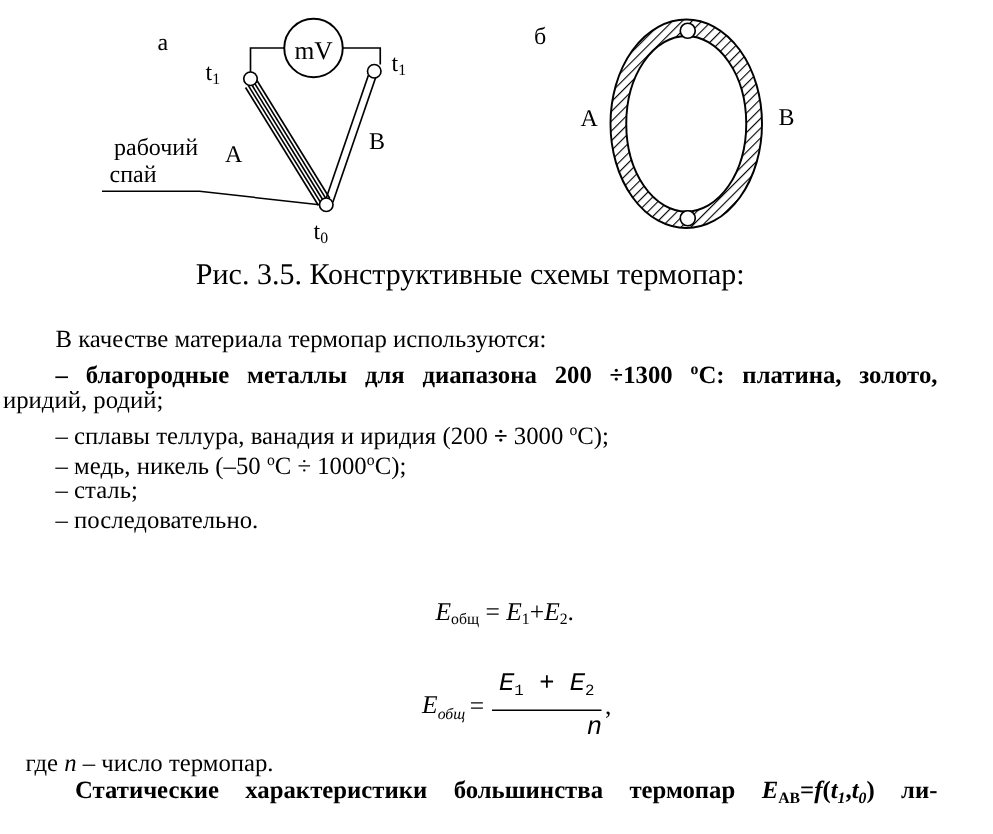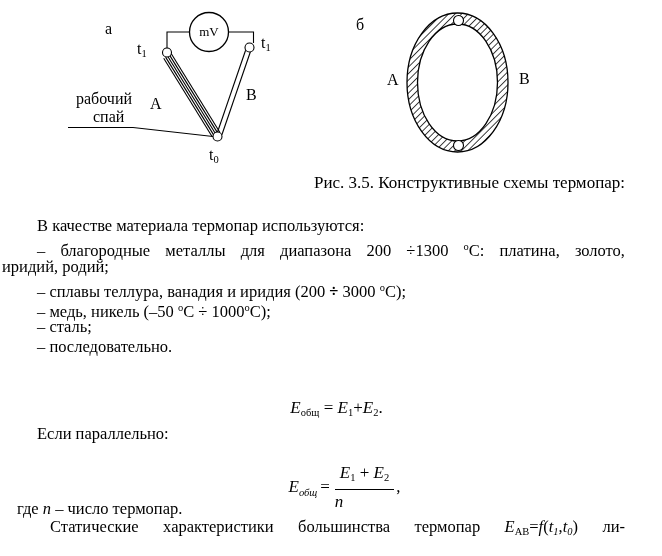--- a/index.html
+++ b/index.html
@@ -5,41 +5,41 @@
   html,body{margin:0;padding:0;background:#fff;}
   .page{
     position:relative;width:662px;height:556px;background:#ffffff;
     font-family:"Liberation Serif","DejaVu Serif",serif;color:#000;overflow:hidden;
   }
   
   .fig{position:absolute;left:0;top:0;width:662px;height:175px;}
   .fig svg{position:absolute;left:0;top:0;}
   .flbl{position:absolute;font-size:16px;line-height:16px;white-space:nowrap;}
   .flbl sub{font-size:10.5px;vertical-align:-3px;}
-  .meter-lbl{position:absolute;left:193px;top:24px;width:32px;text-align:center;font-size:13px;}
+  .meter-lbl{position:absolute;left:193px;top:24px;width:32px;text-align:center;font-size:17px;}
   
   .tline{
     position:absolute;left:2px;width:623px;
     font-size:16.5px;line-height:20px;white-space:nowrap;
   }
-  .caption{font-size:17px;text-align:right;white-space:nowrap;}
+  .caption{font-size:20px;text-align:center;white-space:nowrap;}
   .indent{padding-left:35px;box-sizing:border-box;}
   .indent2{padding-left:48px;box-sizing:border-box;}
   .indent3{padding-left:15px;box-sizing:border-box;}
-  .just{white-space:normal;text-align:justify;text-align-last:justify;}
+  .just{white-space:normal;text-align:justify;text-align-last:justify;font-weight:bold;}
   .supo{font-size:10.5px;vertical-align:6px;letter-spacing:0;}
   .bold{font-weight:bold;}
   .it{font-style:italic;}
   sub{font-size:10.5px;vertical-align:-3px;}
   
   .formula{position:absolute;left:2px;width:623px;text-align:center;font-size:17px;}
   .f-inner{position:relative;display:inline-block;white-space:nowrap;}
   .f-row{position:relative;display:inline-flex;align-items:center;white-space:nowrap;}
   .f-row .gap{padding:0 3px;}
-  .frac{display:inline-block;vertical-align:middle;text-align:left;margin:16px 2px;}
+  .frac{display:inline-block;vertical-align:middle;text-align:right;margin:0 2px;font-family:Liberation Mono, monospace;}
   .frac .num{display:block;border-bottom:1.2px solid #000;padding:0 5px 2px;line-height:19px;}
   .frac .den{display:block;padding-top:2px;line-height:19px;}
   .fsub{font-size:10.5px;vertical-align:-4px;}
 </style>
 </head>
 <body>
 
 <div class="page">
 
   <div class="fig">
@@ -85,21 +85,21 @@
     </svg>
 
     <span class="flbl" style="left:105px;top:21px">а</span>
     <span class="meter-lbl">mV</span>
     <span class="flbl" style="left:137px;top:41px"><span>t</span><sub>1</sub></span>
     <span class="flbl" style="left:261px;top:35px"><span>t</span><sub>1</sub></span>
     <span class="flbl" style="left:150px;top:96px">A</span>
     <span class="flbl" style="left:246px;top:87px">B</span>
     <span class="flbl" style="left:209px;top:147px"><span>t</span><sub>0</sub></span>
     <span class="flbl" style="left:76px;top:91px">рабочий</span>
-    <span class="flbl" style="left:93px;top:109px">спай</span>
+    <span class="flbl" style="left:73px;top:109px">спай</span>
     <span class="flbl" style="left:356px;top:17px">б</span>
     <span class="flbl" style="left:387px;top:72px">A</span>
     <span class="flbl" style="left:519px;top:71px">B</span>
   </div>
 
   <div class="tline caption" style="top:173px">Рис. 3.5. Конструктивные схемы термопар:</div>
 
   <div class="tline indent" style="top:216px">В качестве материала термопар используются:</div>
 
   <div class="tline indent just" style="top:237px"><span>– благородные металлы для диапазона 200 ÷1300 </span><span class="supo">о</span><span>С: платина, золото,</span></div>
@@ -110,21 +110,20 @@
   <div class="tline indent" style="top:298px"><span>– медь, никель (–50 </span><span class="supo">о</span><span>С ÷ 1000</span><span class="supo">о</span><span>С);</span></div>
 
   <div class="tline indent" style="top:317px">– сталь;</div>
   <div class="tline indent" style="top:337px">– последовательно.</div>
 
 
   <div class="formula" style="top:398px">
     <span class="f-inner" style="left:23px"><i class="it">E</i><sub>общ</sub><span> = </span><i class="it">E</i><sub>1</sub><span>+</span><i class="it">E</i><sub>2</sub><span>.</span></span>
   </div>
 
-  <div class="tline indent" style="top:424px">Если параллельно:</div>
 
   <div class="formula" style="top:447px">
     <span class="f-row" style="left:31px">
       <span><i class="it">E</i><sub class="fsub it">общ</sub></span>
       <span class="gap">=</span>
       <span class="frac">
         <span class="num"><i class="it">E</i><sub>1</sub><span> + </span><i class="it">E</i><sub>2</sub></span>
         <span class="den"><i class="it">n</i></span>
       </span>
       <span>,</span>

